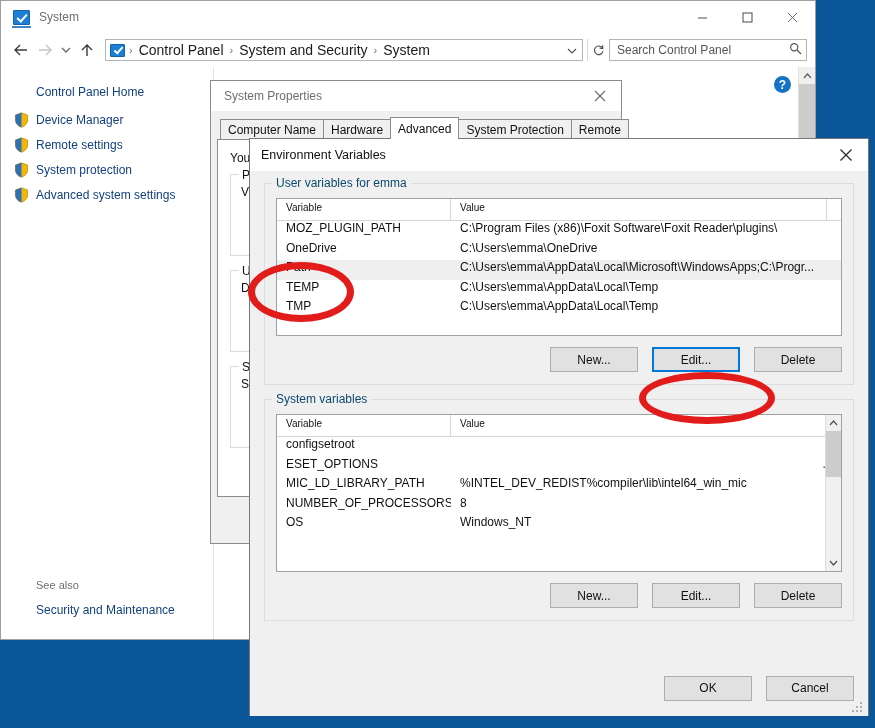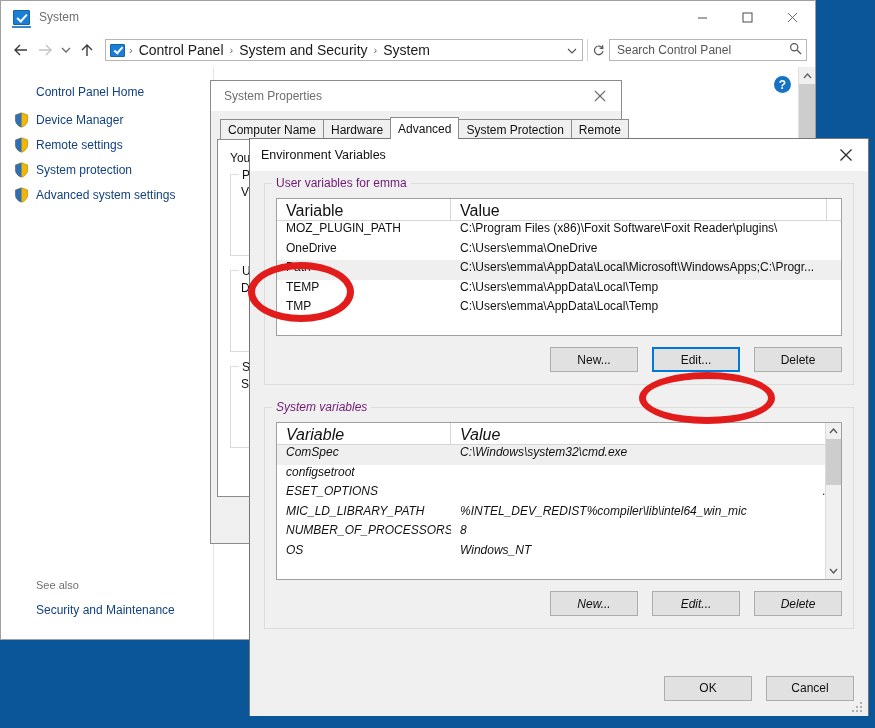--- a/index.html
+++ b/index.html
@@ -183,29 +183,29 @@
   }
   #env-close {
     position: absolute; right: 0; top: 0; width: 44px; height: 32px;
     display: flex; align-items: center; justify-content: center; color: #2b2b2b;
   }
   #env-content { flex: 1; padding: 12px 14px 0 14px; display: flex; flex-direction: column; }
 
   .grp { border: 1px solid #dcdcdc; position: relative; padding: 14px 11px 12px 11px; }
   .grp > .grp-label {
     position: absolute; top: -8px; left: 7px; background: #f0f0f0; padding: 0 4px;
-    font-size: 12px; color: #701a75;
+    font-size: 12px; color: #0c4a6e;
   }
 
   .tbl {
     border: 1px solid #a0a0a0; background: #fff; position: relative; overflow: hidden;
   }
   .tbl-head {
     display: flex; height: 22px; border-bottom: 1px solid #d6d6d6; background: #fff;
-    font-size: 16px; color: #111;
+    font-size: 10px; color: #111;
   }
   .th-var { width: 174px; padding: 3px 0 0 9px; border-right: 1px solid #d6d6d6; }
   .th-val { flex: 1; padding: 3px 0 0 9px; border-right: 1px solid #d6d6d6; }
   .th-end { width: 14px; }
   .trow {
     display: flex; height: 19.5px; font-size: 12px; color: #111; 
   }
   .trow.sel { background: #efefef; }
   .td-var { width: 174px; padding-left: 9px; white-space: nowrap; overflow: hidden; }
   .td-val { flex: 1; padding-left: 9px; white-space: nowrap; overflow: hidden; }
@@ -482,32 +482,27 @@
           </div>
         </div>
 
         <div class="btnrow">
           <div class="btn">New...</div>
           <div class="btn focus">Edit...</div>
           <div class="btn">Delete</div>
         </div>
       </div>
 
-      <div class="grp" style="margin-top:22px;font-style:italic;">
+      <div class="grp" style="margin-top:14px;">
         <span class="grp-label">System variables</span>
         <div class="tbl" style="height:158px;">
           <div class="tbl-head">
             <div class="th-var">Variable</div>
             <div class="th-val">Value</div>
             <div class="th-end"></div>
-          </div>
-          <div class="trow sel">
-            <div class="td-var">ComSpec</div>
-            <div class="td-val">C:\Windows\system32\cmd.exe</div>
-            <div class="td-dots"></div>
           </div>
           <div class="trow">
             <div class="td-var">configsetroot</div>
             <div class="td-dots"></div>
           </div>
           <div class="trow">
             <div class="td-var">ESET_OPTIONS</div>
             <div class="td-val"></div>
             <div class="td-dots">...</div>
           </div>

